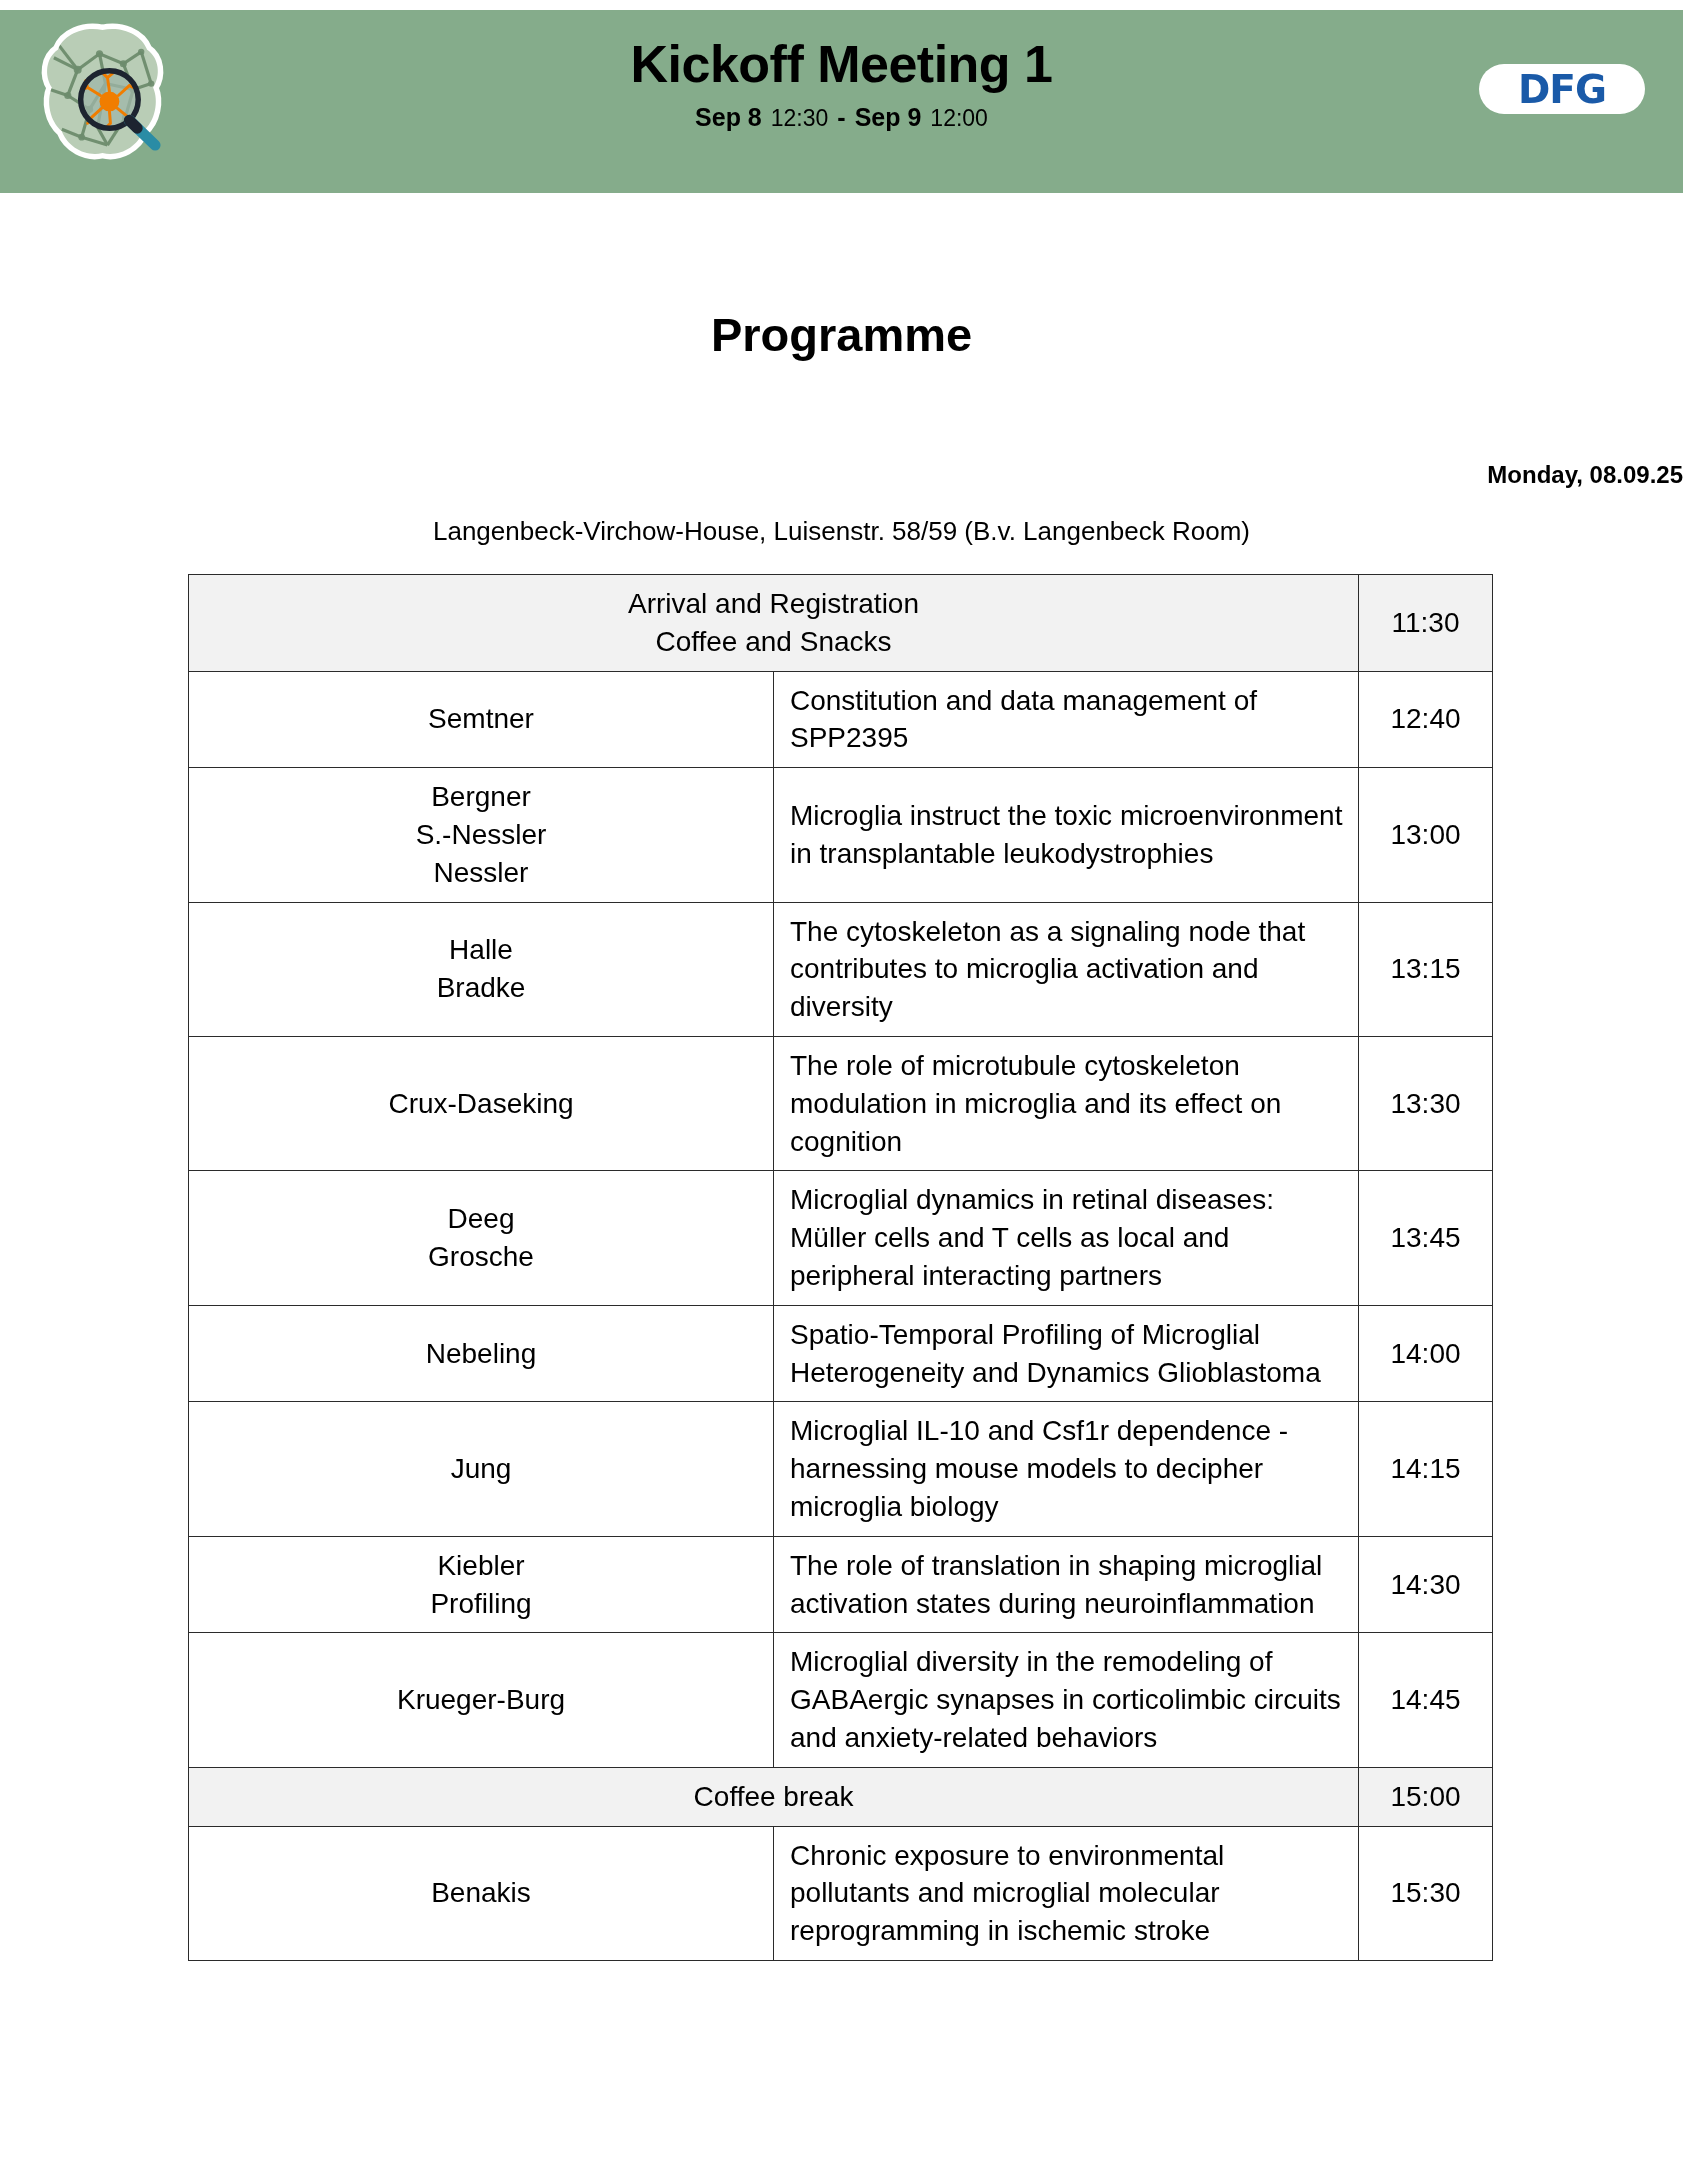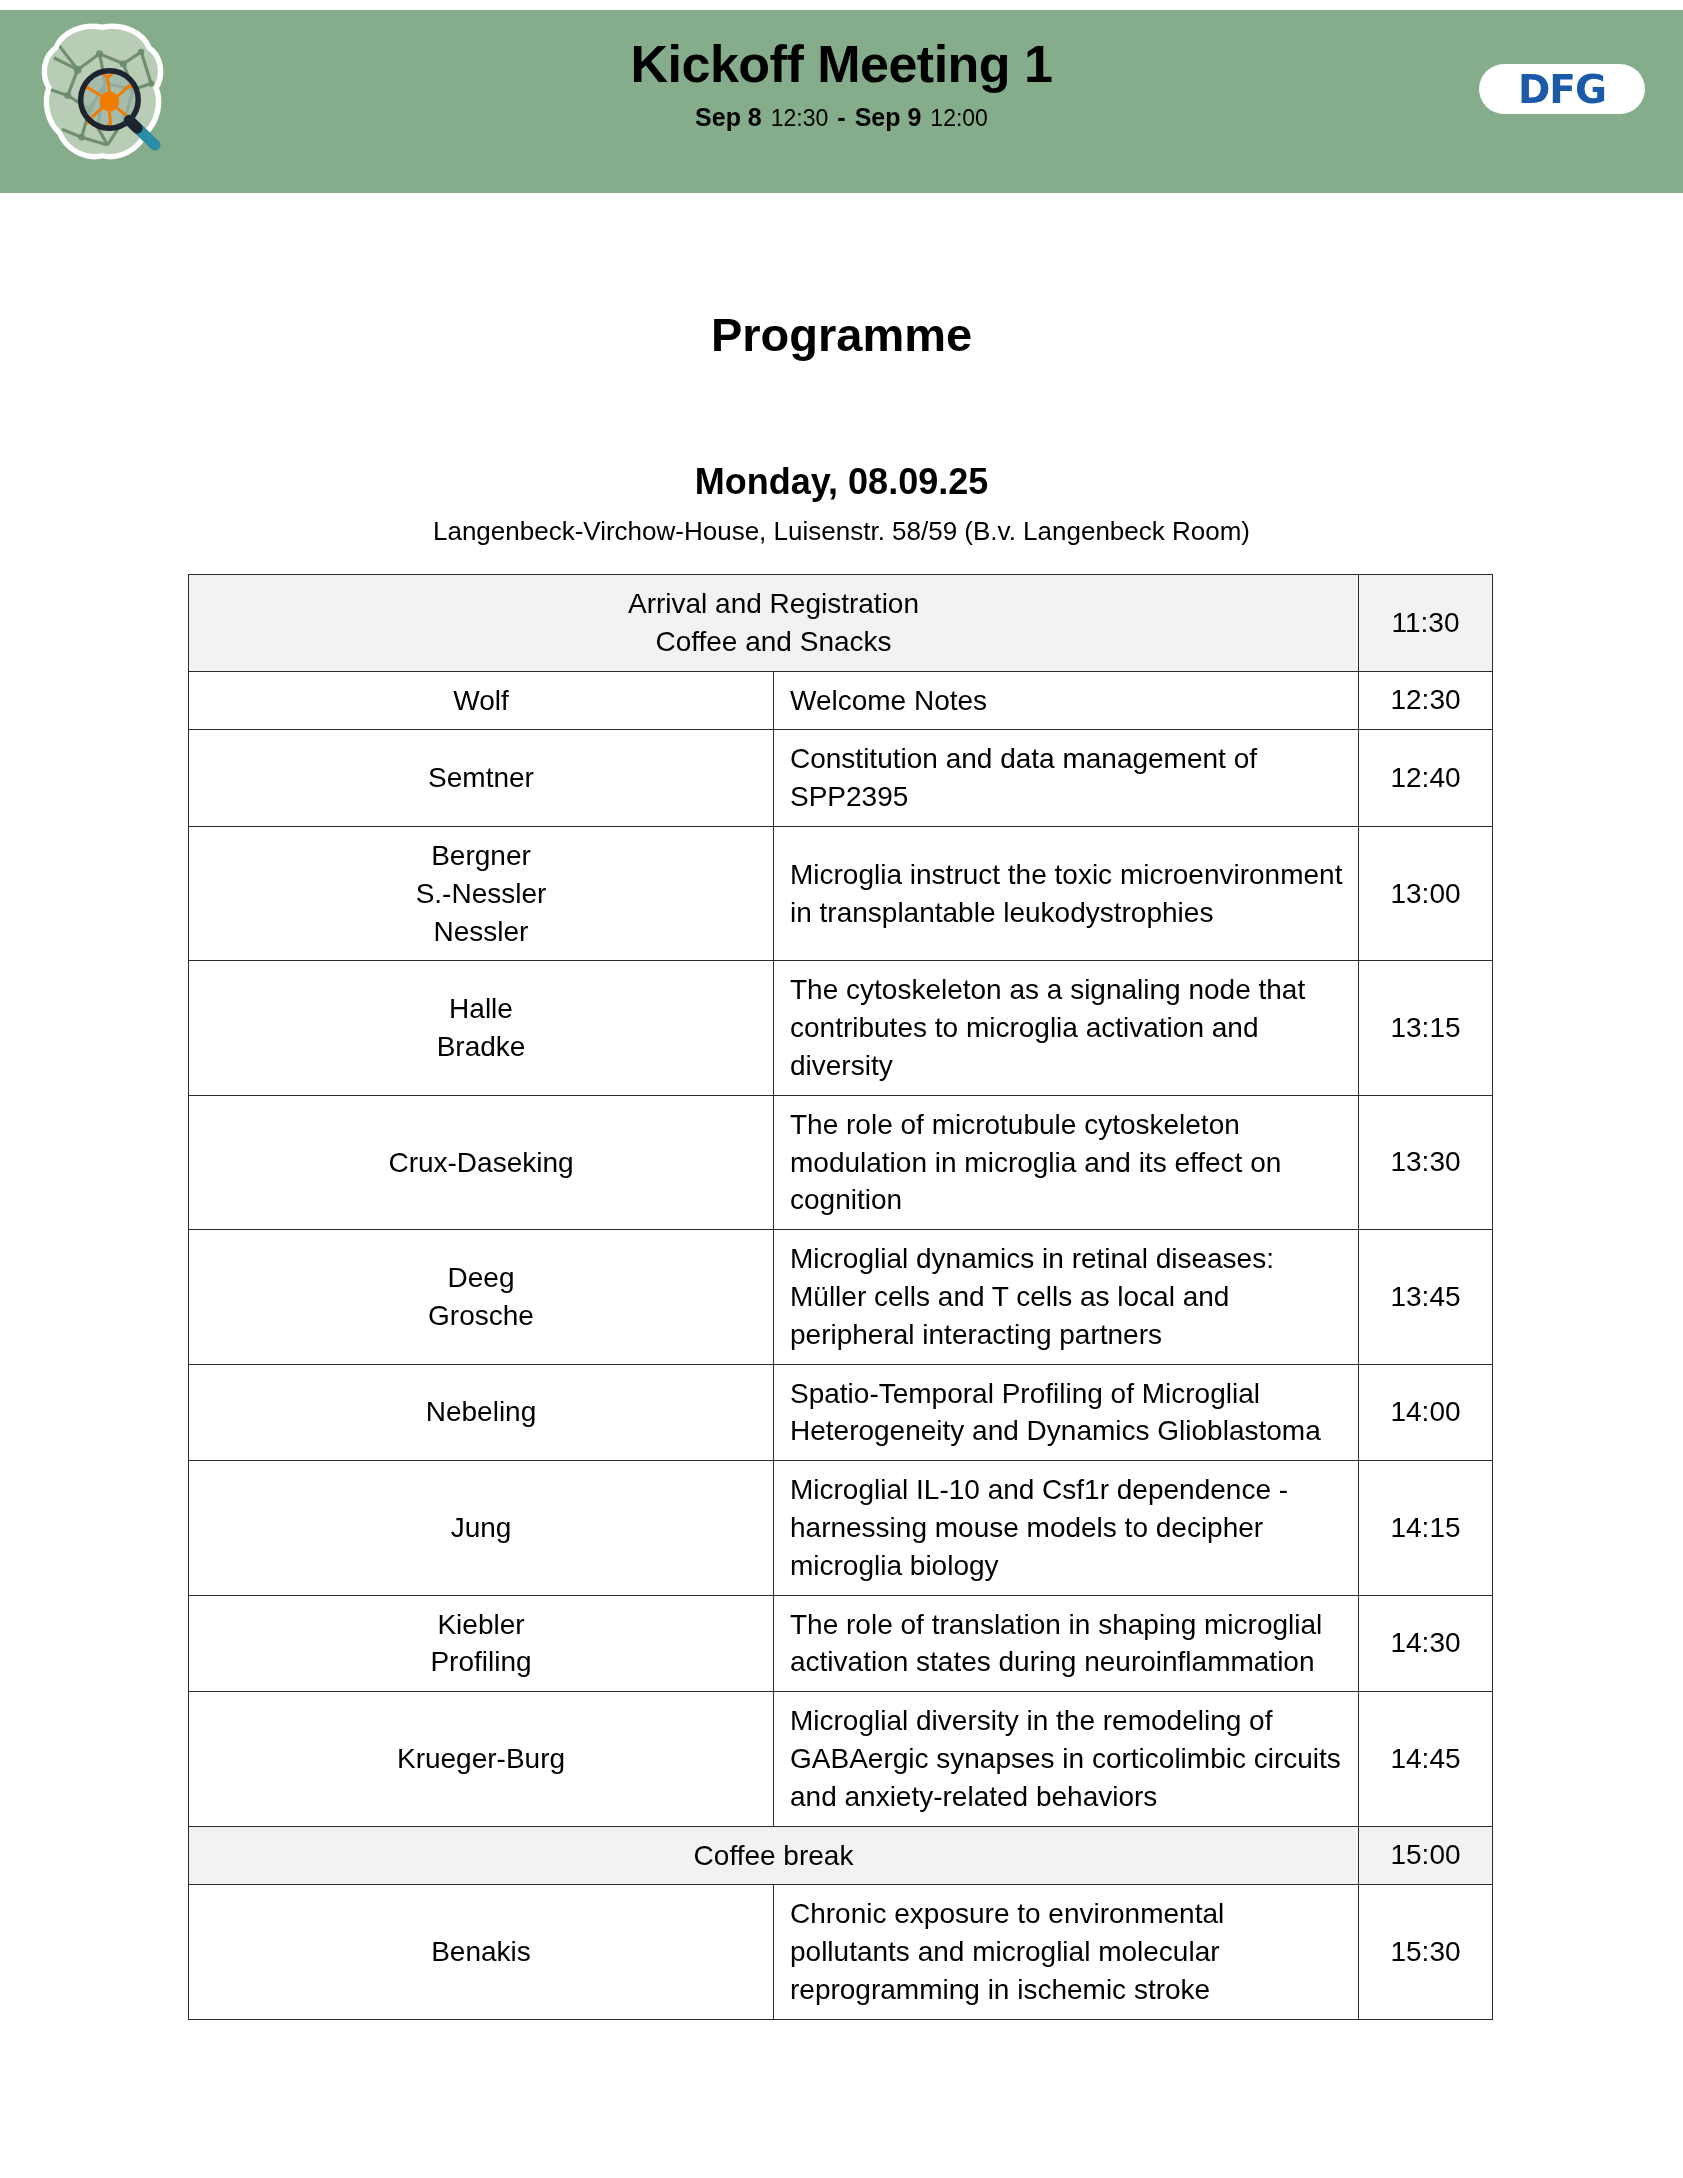--- a/index.html
+++ b/index.html
@@ -112,22 +112,22 @@
     left: 0; right: 0;
     top: 307px;
     text-align: center;
     font-size: 47px;
     font-weight: bold;
   }
   .day-title {
     position: absolute;
     left: 0; right: 0;
     top: 461px;
-    text-align: center;
-    font-size: 36px;
+    text-align: right;
+    font-size: 24px;
     font-weight: bold;
   }
   .venue {
     position: absolute;
     left: 0; right: 0;
     top: 516px;
     text-align: center;
     font-size: 26px;
   }
 
@@ -250,27 +250,20 @@
   <tbody>
       <tr class="break-row">
         <td colspan="2" class="break-cell">
           <div>Arrival and Registration</div>
           <div>Coffee and Snacks</div>
         </td>
         <td class="col-time">11:30</td>
       </tr>
       <tr>
         <td class="col-speaker">
-          <div>Wolf</div>
-        </td>
-        <td class="col-topic topic-cell">Welcome Notes</td>
-        <td class="col-time">12:30</td>
-      </tr>
-      <tr>
-        <td class="col-speaker">
           <div>Semtner</div>
         </td>
         <td class="col-topic topic-cell">Constitution and data management of SPP2395</td>
         <td class="col-time">12:40</td>
       </tr>
       <tr>
         <td class="col-speaker">
           <div>Bergner</div>
           <div>S.-Nessler</div>
           <div>Nessler</div>

